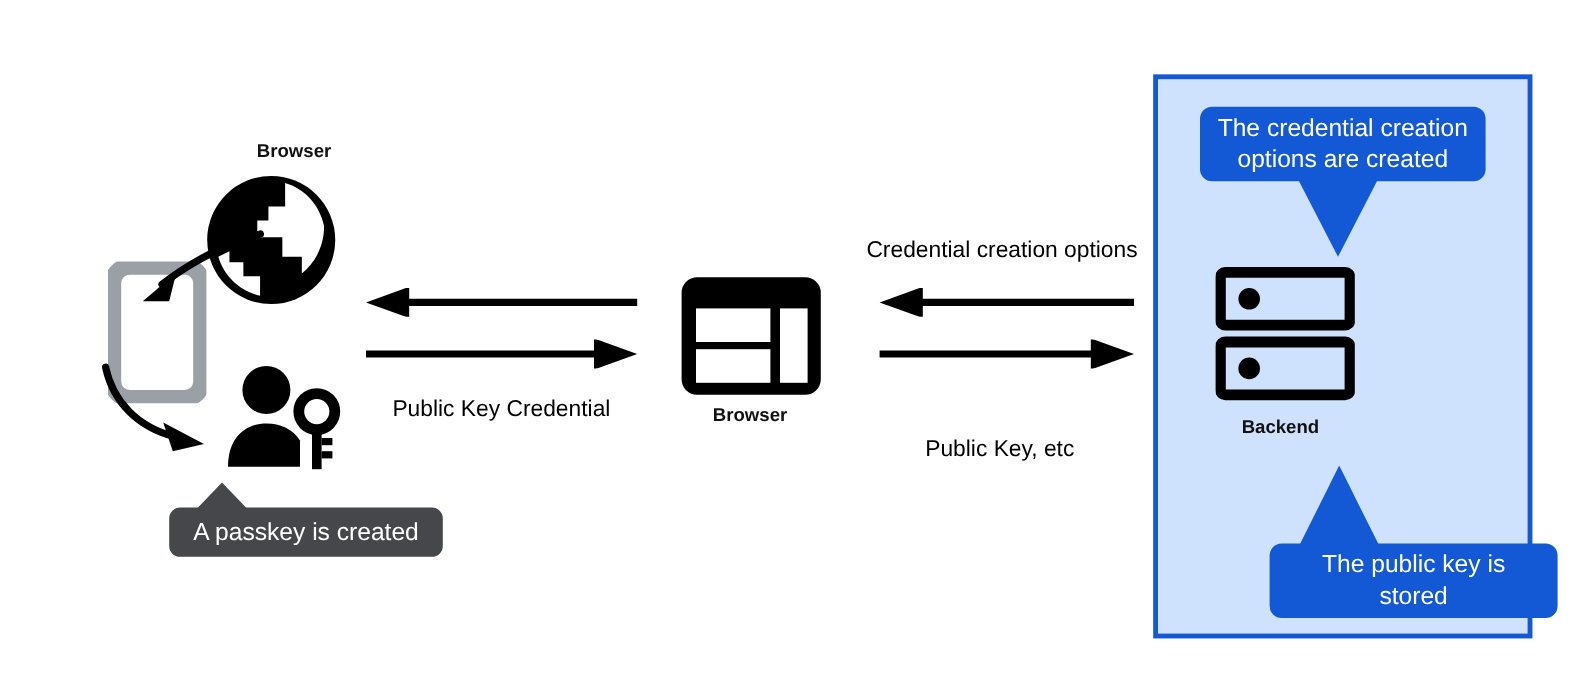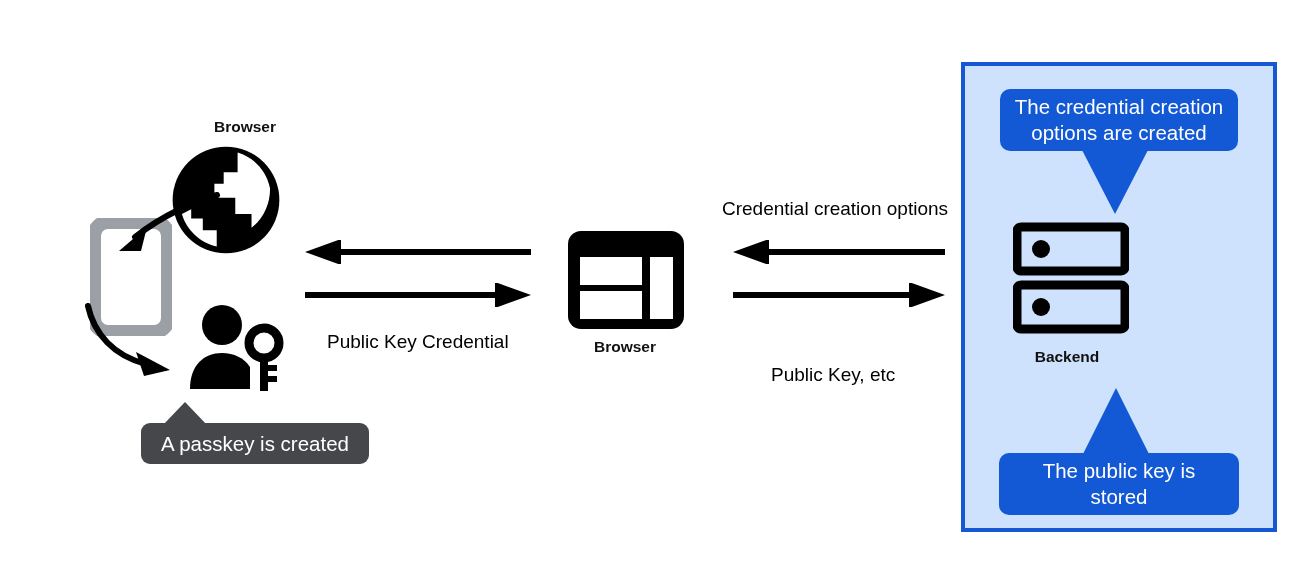--- a/index.html
+++ b/index.html
@@ -45,21 +45,21 @@
     padding: 8px 14px;
     box-sizing: border-box;
   }
   .bubble-top {
     left: 1000px;
     top: 89px;
     width: 238px;
     height: 62px;
   }
   .bubble-bottom {
-    left: 999px;
+    left: 1058px;
     top: 453px;
     width: 240px;
     height: 62px;
   }
   
   .tail {
     position: absolute;
     width: 0;
     height: 0;
   }

